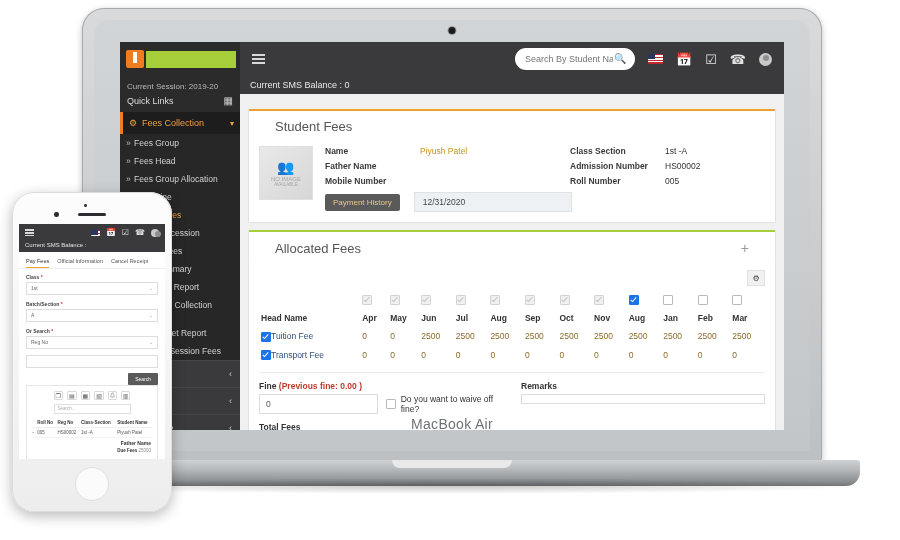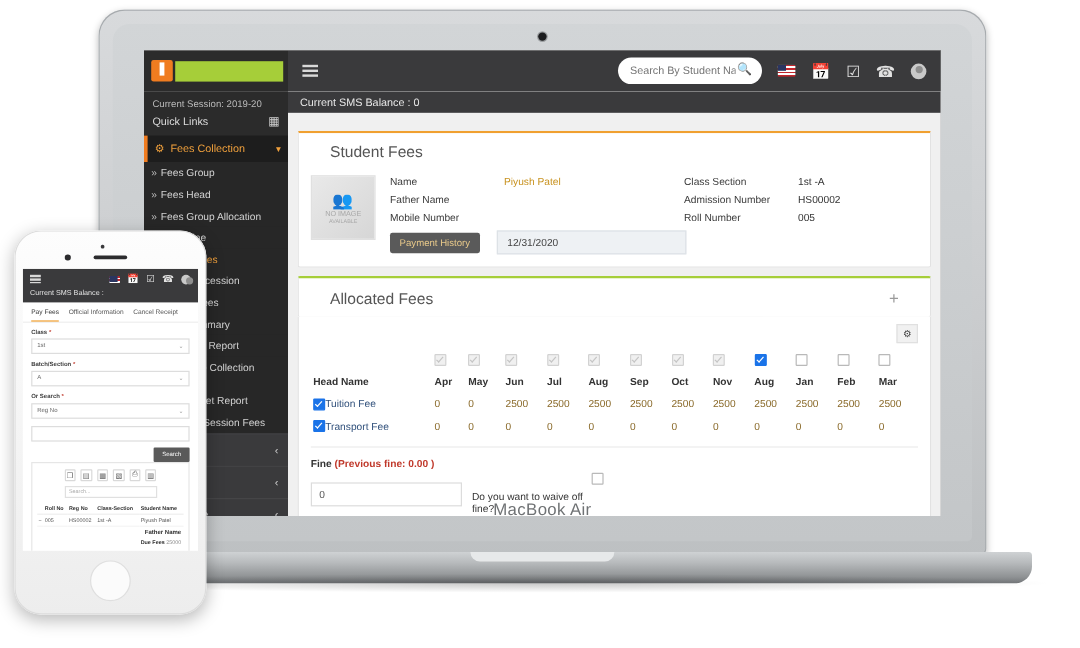--- a/index.html
+++ b/index.html
@@ -72,21 +72,21 @@
   .card-title.withplus{display:flex;align-items:center;}
   .plus{margin-left:auto;color:#9a9a9a;font-size:14px;cursor:pointer;}
 
   .stu-row{display:flex;padding:4px 10px 10px;gap:12px;}
   .noimg{width:52px;height:52px;background:linear-gradient(135deg,#e9e9e9,#d6d6d6);
      display:flex;flex-direction:column;align-items:center;justify-content:center;color:#a8a8a8;border:1px solid #e0e0e0;}
   .noimg .ppl{font-size:14px;color:#b5b5b5;line-height:1;}
   .noimg .t1{font-size:6px;margin-top:2px;}
   .noimg .t2{font-size:4.5px;}
   .fields{flex:1;display:grid;grid-template-columns:95px 150px 95px auto;row-gap:5px;font-size:8.5px;align-items:center;}
-  .lab{font-weight:normal;color:#3b3b3b;}
+  .lab{font-weight:bold;color:#3b3b3b;}
   .val{color:#333;}
   .val.link{color:#c8921f;}
   .ph-row{display:flex;align-items:center;gap:14px;margin-top:6px;padding-left:0;}
   .btn-dark{background:#5a5a5a;color:#e8c98a;font-size:8px;padding:4px 8px;border:0;border-radius:2px;cursor:pointer;font-family:inherit;}
   .date-box{background:#eef1f4;border:1px solid #dde2e6;font-size:8.5px;color:#444;padding:4px 8px;width:140px;}
 
   .fees-wrap{background:#fff;border:1px solid #e2e2e2;border-top:0;padding:6px 10px 10px;}
   .gear-row{display:flex;justify-content:flex-end;padding-bottom:4px;}
   .gear{background:#f1f1f1;border:1px solid #e0e0e0;width:16px;height:14px;display:flex;align-items:center;justify-content:center;font-size:8px;color:#444;cursor:pointer;}
   table.fees{width:100%;border-collapse:collapse;font-size:8.5px;}
@@ -102,21 +102,21 @@
   .rowlab{color:#2f4f7a;}
   .fees-divider{border-top:1px solid #ececec;margin:8px 0 0;}
 
   .fine-grid{display:grid;grid-template-columns:1fr 1fr;gap:0 18px;padding-top:8px;}
   .fine-lab{font-size:8.5px;font-weight:bold;color:#333;margin-bottom:3px;}
   .fine-lab em{font-style:normal;color:#c0392b;font-weight:bold;}
   .fine-line{display:flex;align-items:center;gap:8px;}
   .inp{border:1px solid #dcdcdc;font-size:8.5px;color:#555;padding:4px 6px;box-sizing:border-box;}
   .inp.small{width:130px;}
   .inp.full{width:100%;}
-  .waive{font-size:8.5px;color:#333;display:flex;align-items:flex-end;gap:5px;flex-direction:column;}
+  .waive{font-size:8.5px;color:#333;display:flex;align-items:center;gap:5px;}
   .total-lab{font-size:8.5px;font-weight:bold;color:#333;margin:8px 0 3px;}
 
   
   #phone{position:absolute;left:12px;top:192px;width:160px;height:320px;}
   .ph-body{position:absolute;inset:0;background:linear-gradient(180deg,#fdfdfd,#ededed);
       border-radius:22px;box-shadow:inset 0 0 0 1px #dcdcdc,0 4px 14px rgba(0,0,0,.28);}
   .ph-speaker{position:absolute;left:50%;top:21px;transform:translateX(-50%);width:28px;height:2.5px;background:#2c2c2e;border-radius:2px;}
   .ph-cam{position:absolute;left:42px;top:20px;width:4.5px;height:4.5px;border-radius:50%;background:#2c2c2e;}
   .ph-sensor{position:absolute;left:72px;top:12px;width:2.5px;height:2.5px;border-radius:50%;background:#3a3a3c;}
   .ph-screen{position:absolute;left:7px;top:32px;width:146px;height:235px;background:#fff;overflow:hidden;}
@@ -355,20 +355,24 @@
                       <span>Fine </span><em>(Previous fine: 0.00 )</em>
                     </div>
                     <div class="fine-line">
                       <div class="inp small">0</div>
                       <label class="waive">
                         <span class="cb"></span>
                         <span>Do you want to waive off fine?</span>
                       </label>
                     </div>
                   </div>
+                  <div>
+                    <div class="fine-lab">Remarks</div>
+                    <div class="inp full"></div>
+                  </div>
                 </div>
 
                 <div class="total-lab">Total Fees</div>
 
               </div>
 
             </div>
           </div>
         </div>
       </div>

